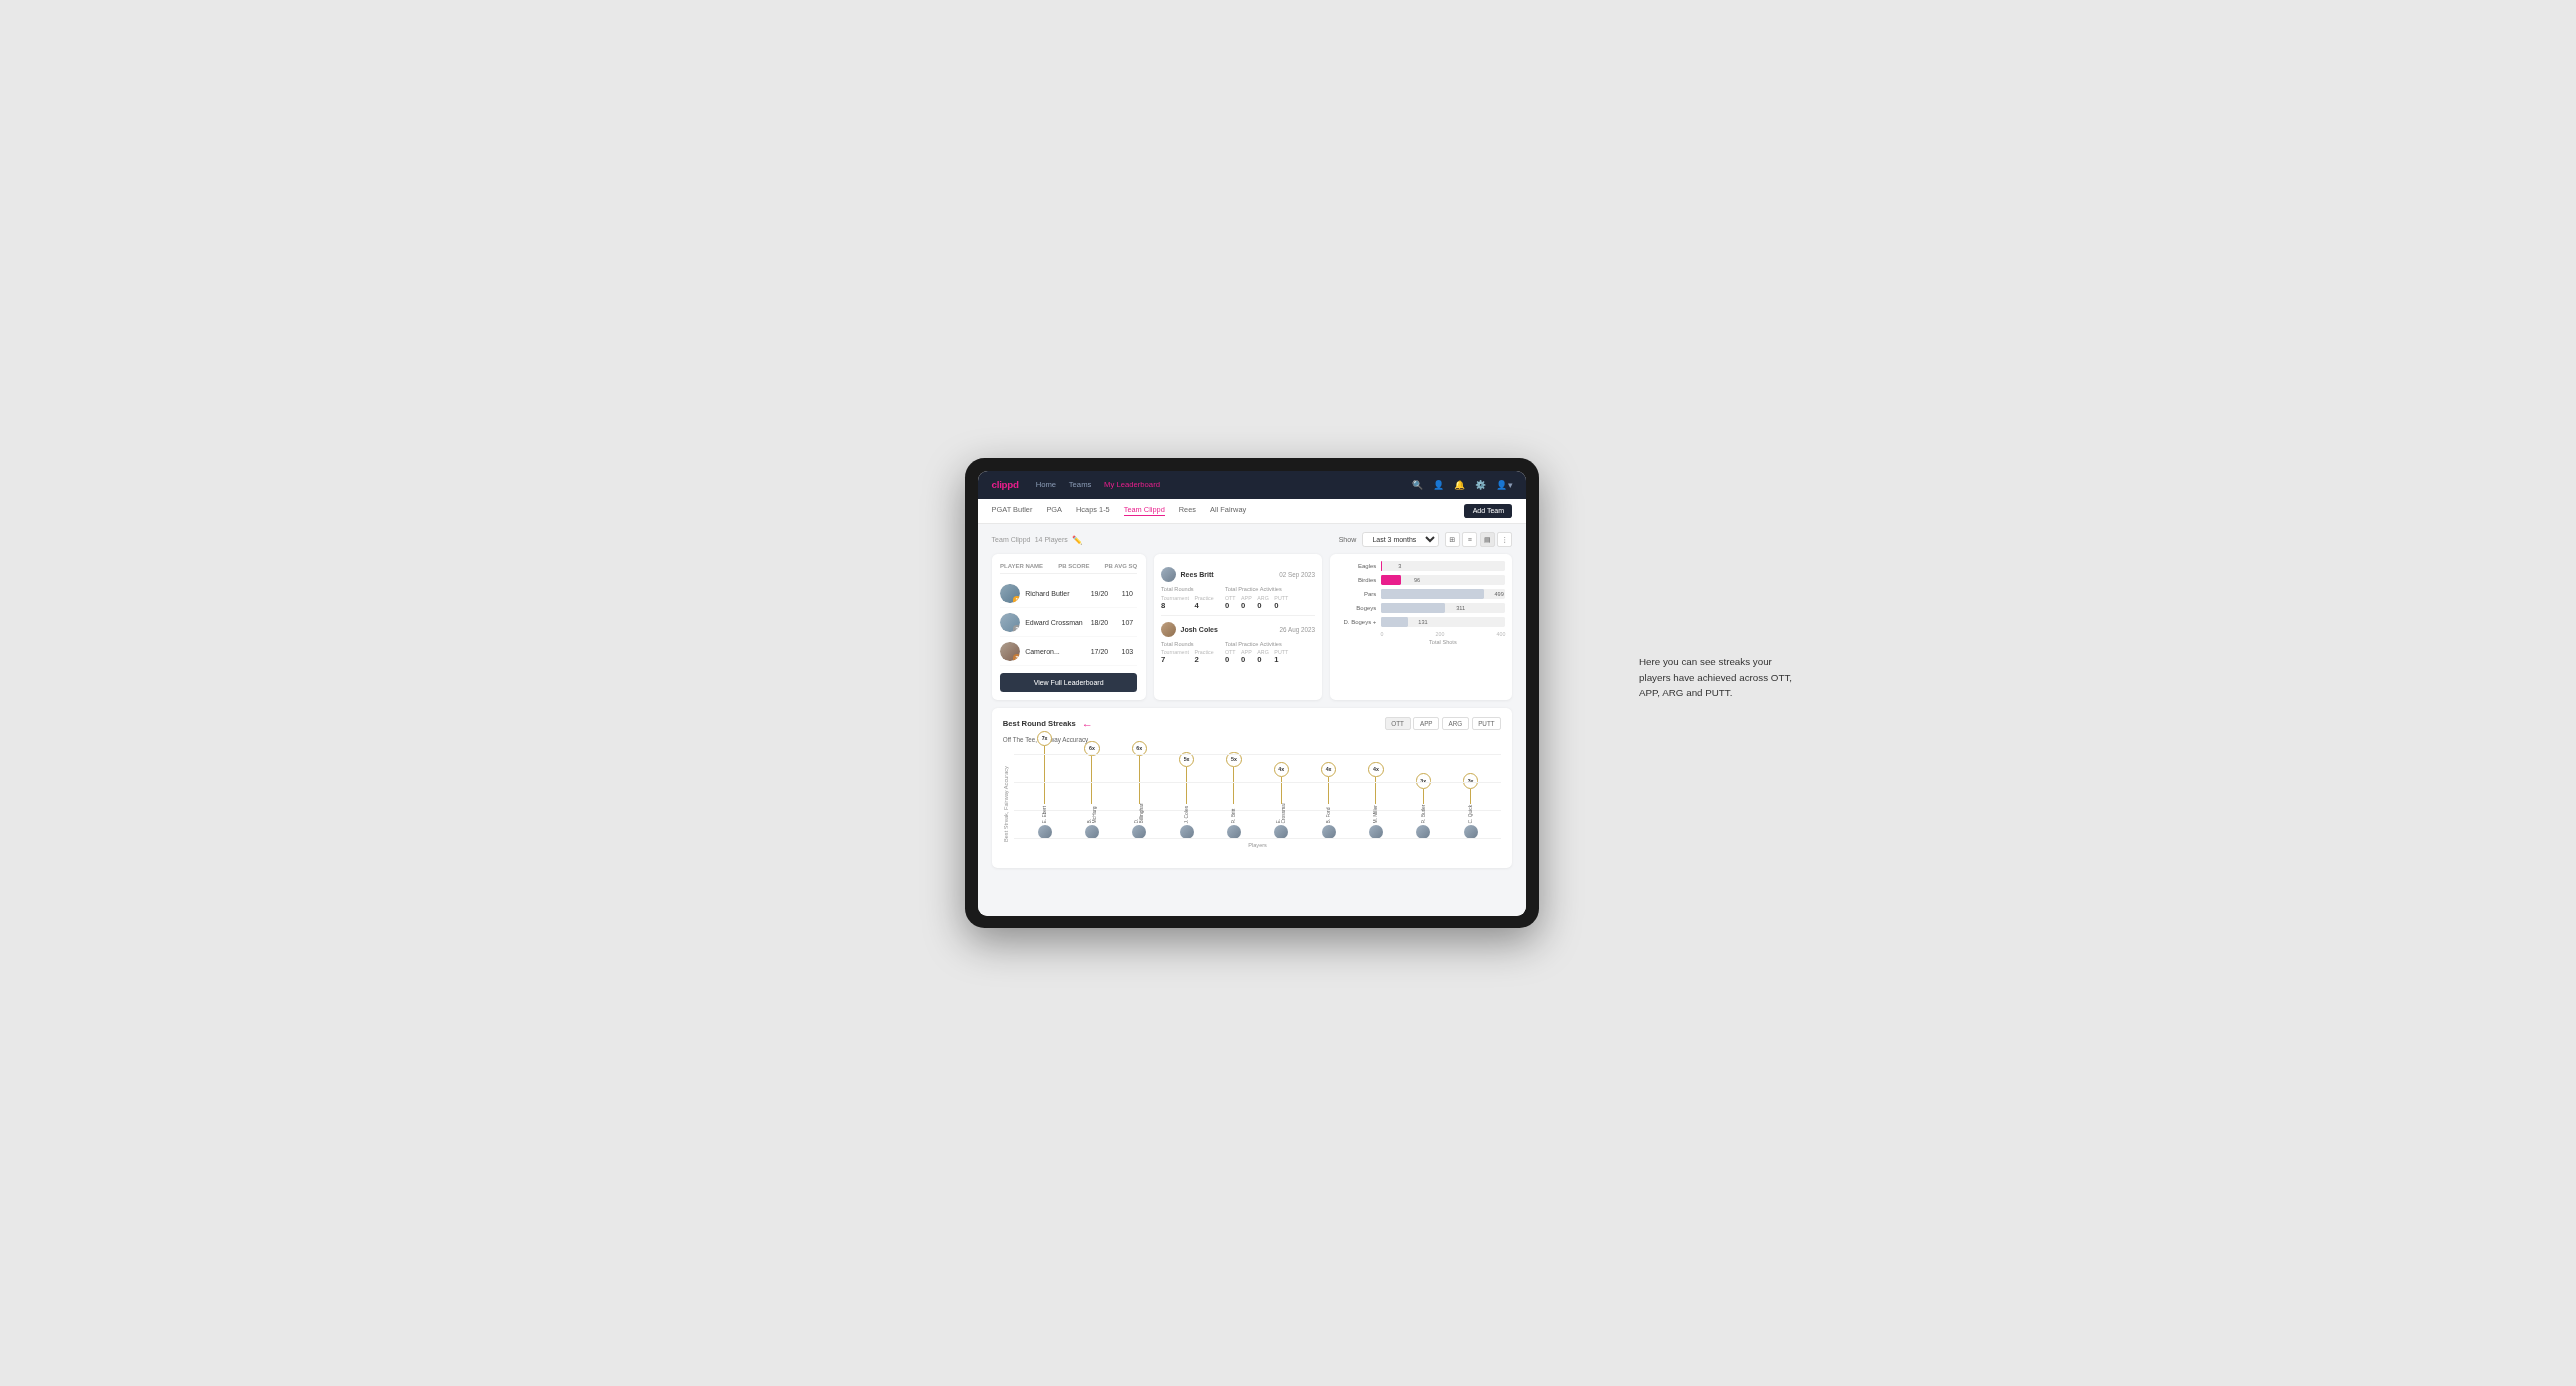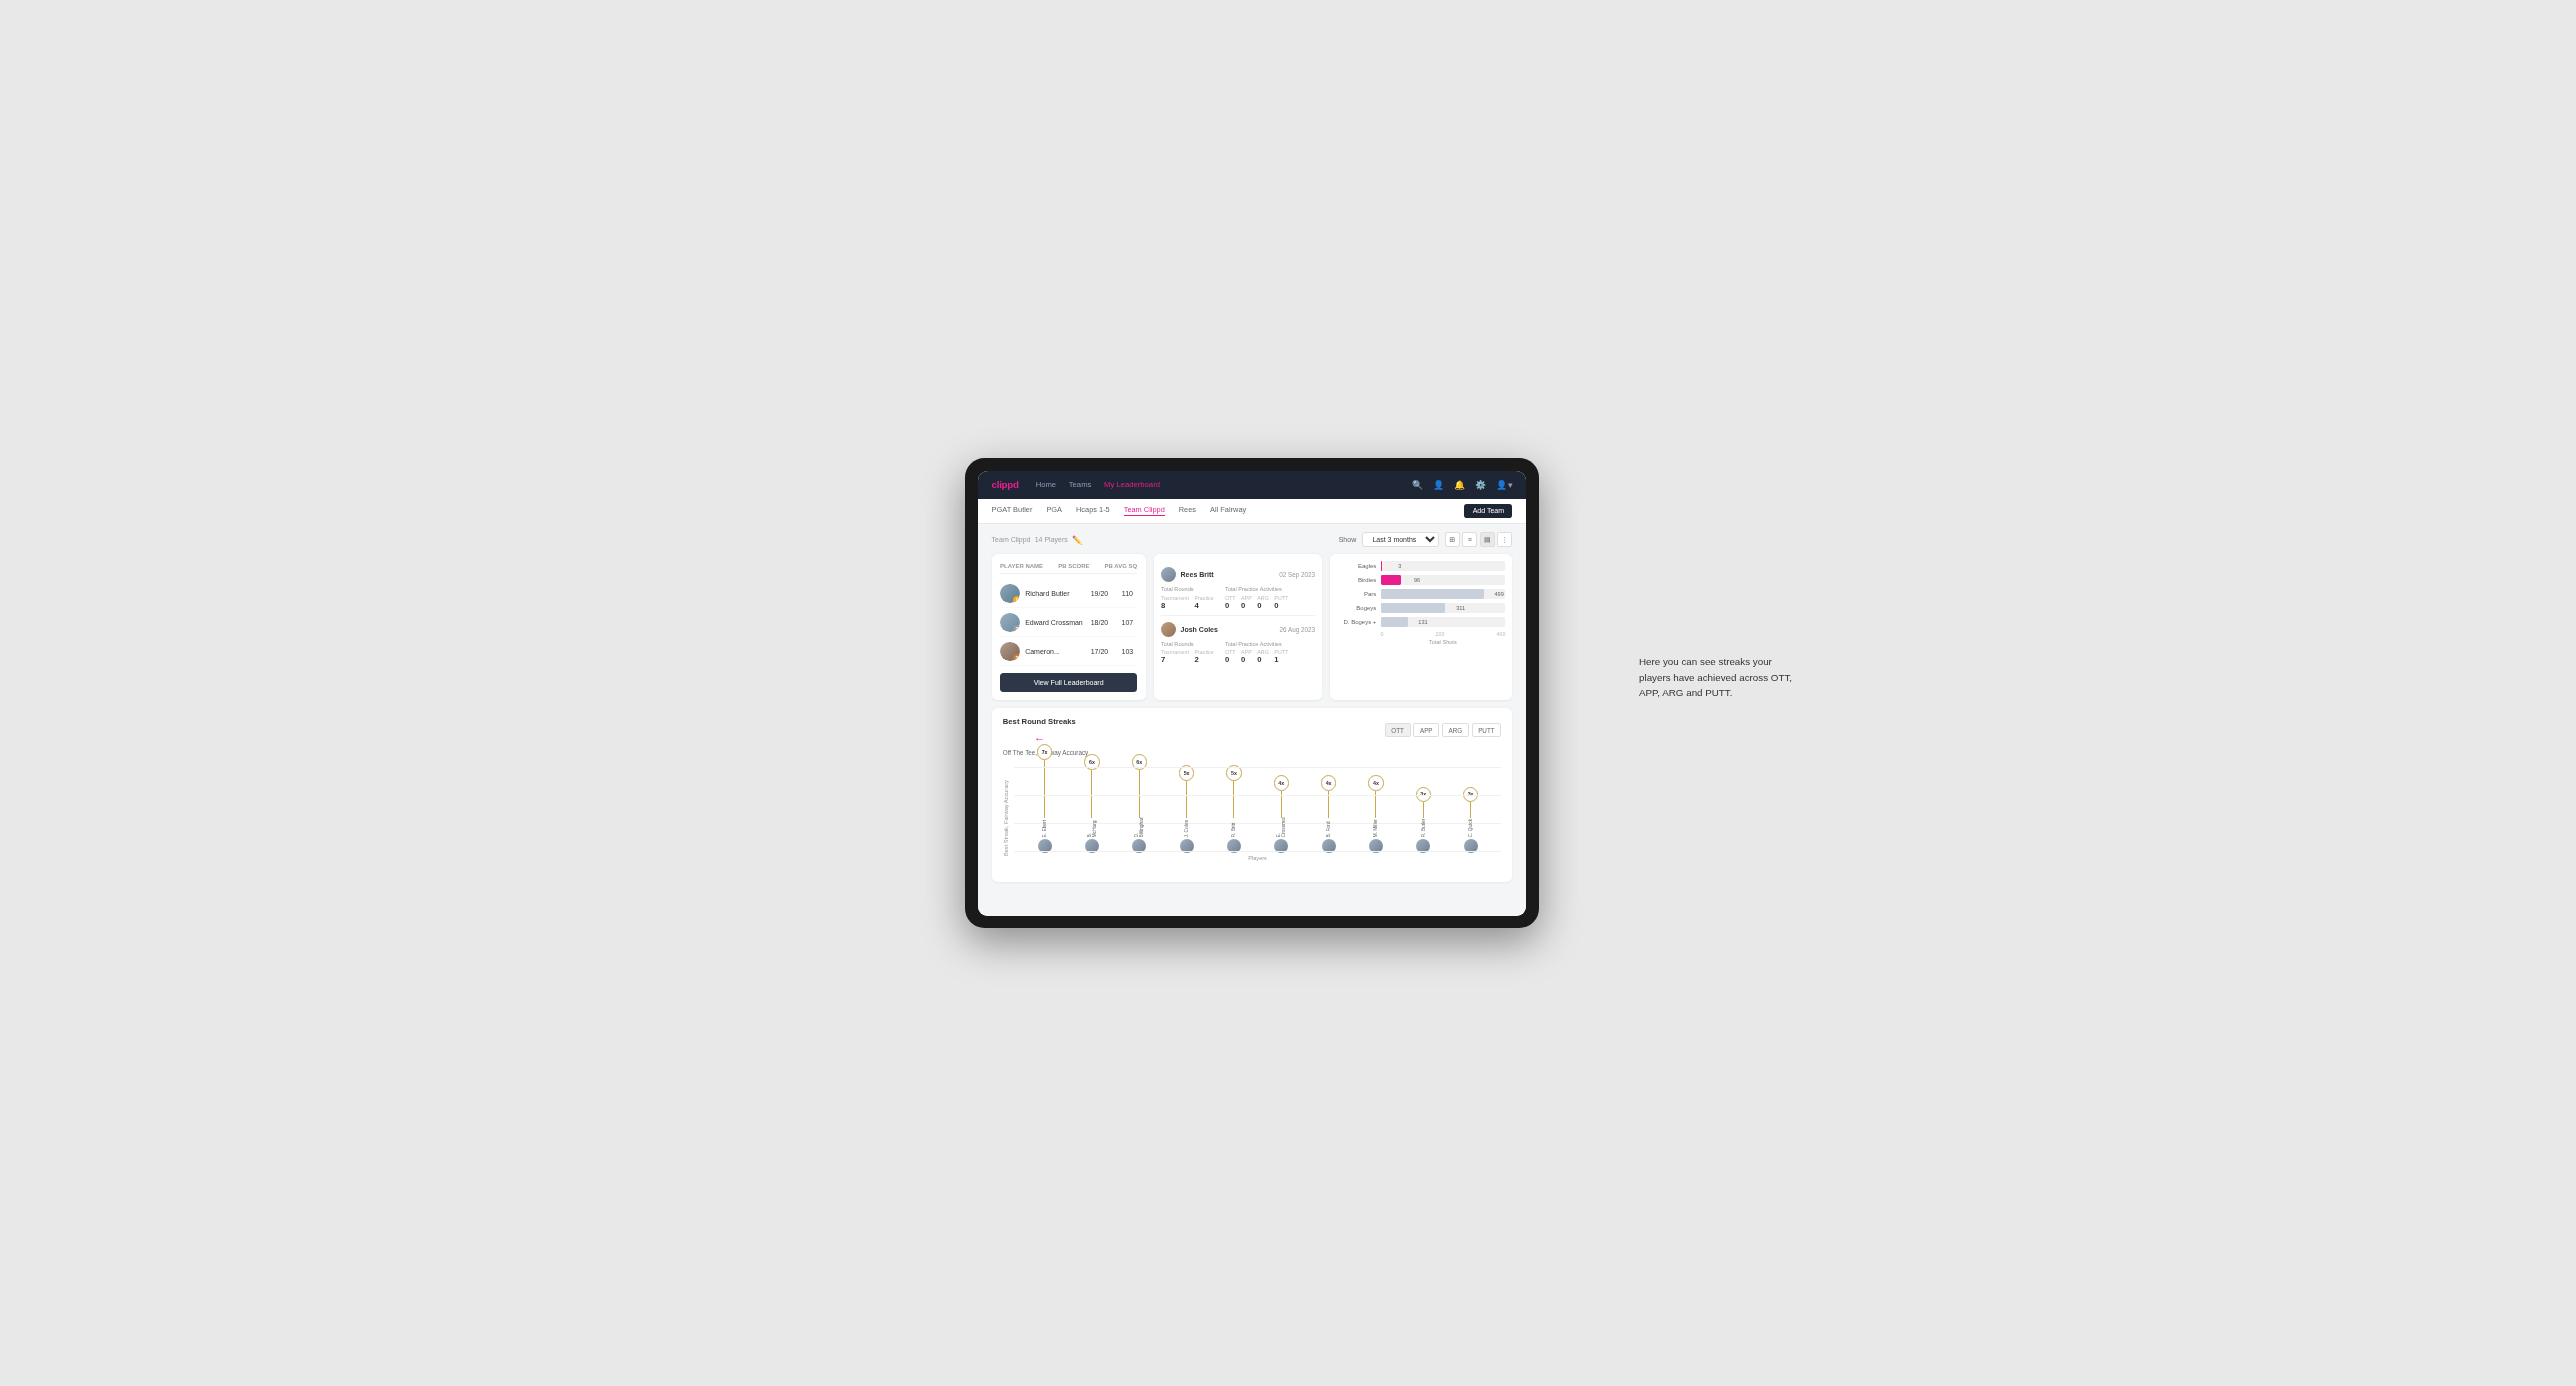--- a/index.html
+++ b/index.html
@@ -290,21 +290,21 @@
       padding: 8.4px 11.2px;
       margin-top: 8.4px;
       box-shadow: 0 0.7px 2.8px rgba(0,0,0,0.06);
     }
     .streaks-header {
       display: flex;
       align-items: center;
       justify-content: space-between;
       margin-bottom: 5.6px;
     }
-    .streaks-title { font-size: 7.7px; font-weight: 600; color: #333; display: flex; align-items: center; gap: 5.6px; flex-direction: column; }
+    .streaks-title { font-size: 7.7px; font-weight: 600; color: #333; display: flex; align-items: center; gap: 5.6px; }
     .arrow-indicator {
       color: #e91e8c;
       font-size: 11.2px;
     }
     .streaks-controls { display: flex; gap: 2.8px; }
     .streak-ctrl-btn {
       font-size: 6.3px;
       padding: 2.1px 5.6px;
       border: 0.7px solid #ddd;
       border-radius: 2.1px;

